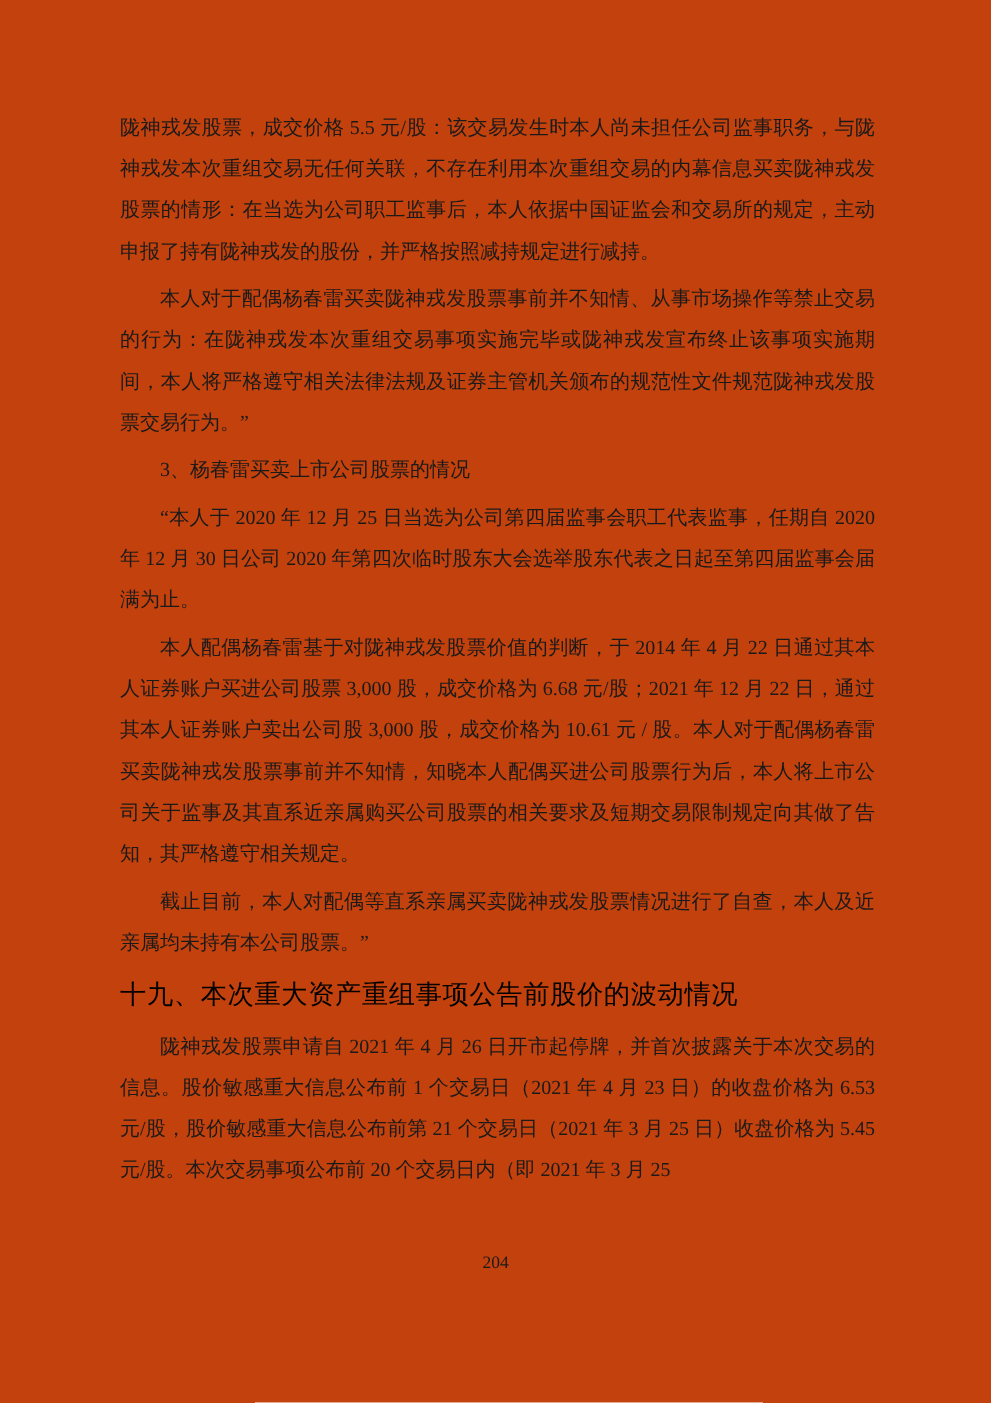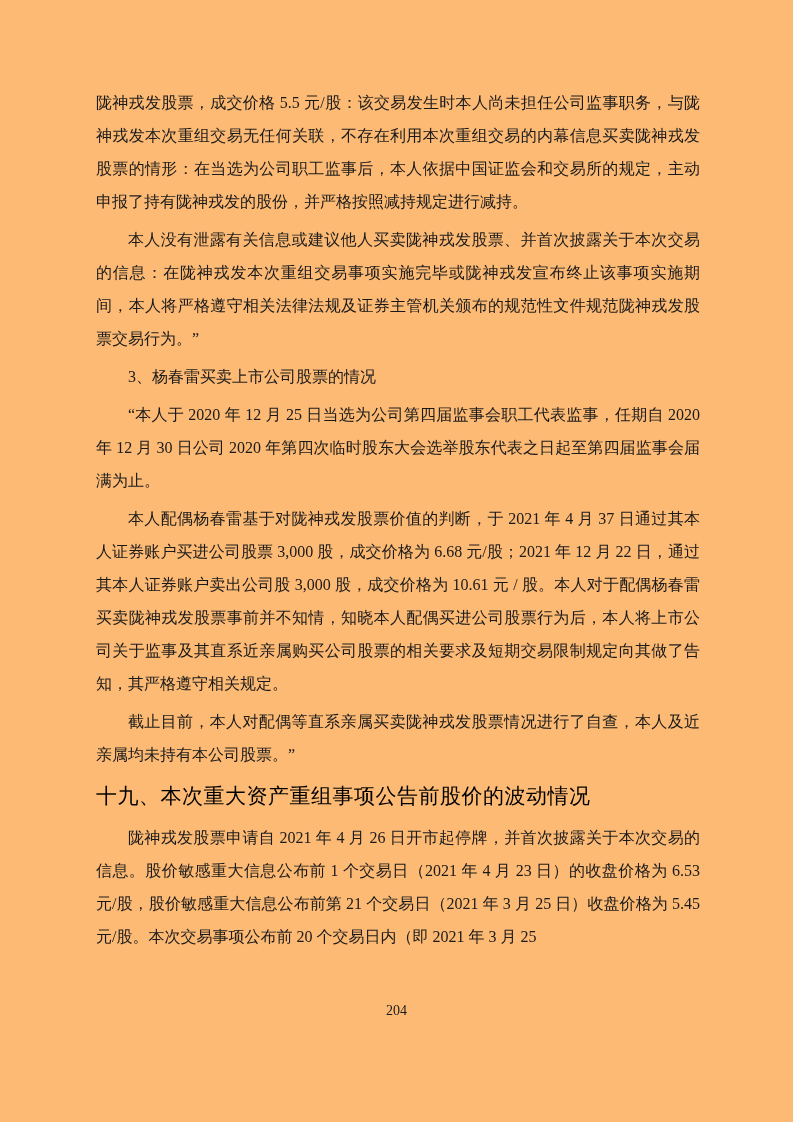--- a/index.html
+++ b/index.html
@@ -5,21 +5,21 @@
   html, body {
     margin: 0;
     padding: 0;
     background: #ffffff;
   }
   .page {
     position: relative;
     width: 793px;
     height: 1122px;
     box-sizing: border-box;
-    background: #fdba74;
+    background: #c2410c;
     padding: 86px 93px 0 96px;
     font-family: "Liberation Serif", "DejaVu Serif", serif;
     color: #1a1a1a;
     overflow: hidden;
   }
   .para {
     font-size: 16px;
     line-height: 33px;
     text-align: justify;
     text-justify: inter-ideograph;
@@ -57,28 +57,28 @@
     color: #1a1a1a;
   }
 </style>
 </head>
 <body>
 
 <div class="page">
 
   <p class="para continuation">陇神戎发股票，成交价格 5.5 元/股：该交易发生时本人尚未担任公司监事职务，与陇神戎发本次重组交易无任何关联，不存在利用本次重组交易的内幕信息买卖陇神戎发股票的情形：在当选为公司职工监事后，本人依据中国证监会和交易所的规定，主动申报了持有陇神戎发的股份，并严格按照减持规定进行减持。</p>
 
-  <p class="para">本人没有泄露有关信息或建议他人买卖陇神戎发股票、并首次披露关于本次交易的信息：在陇神戎发本次重组交易事项实施完毕或陇神戎发宣布终止该事项实施期间，本人将严格遵守相关法律法规及证券主管机关颁布的规范性文件规范陇神戎发股票交易行为。”</p>
+  <p class="para">本人对于配偶杨春雷买卖陇神戎发股票事前并不知情、从事市场操作等禁止交易的行为：在陇神戎发本次重组交易事项实施完毕或陇神戎发宣布终止该事项实施期间，本人将严格遵守相关法律法规及证券主管机关颁布的规范性文件规范陇神戎发股票交易行为。”</p>
 
   <p class="subheading">3、杨春雷买卖上市公司股票的情况</p>
 
 
   <p class="para">“本人于 2020 年 12 月 25 日当选为公司第四届监事会职工代表监事，任期自 2020 年 12 月 30 日公司 2020 年第四次临时股东大会选举股东代表之日起至第四届监事会届满为止。</p>
 
-  <p class="para">本人配偶杨春雷基于对陇神戎发股票价值的判断，于 2021 年 4 月 37 日通过其本人证券账户买进公司股票 3,000 股，成交价格为 6.68 元/股；2021 年 12 月 22 日，通过其本人证券账户卖出公司股 3,000 股，成交价格为 10.61 元 / 股。本人对于配偶杨春雷买卖陇神戎发股票事前并不知情，知晓本人配偶买进公司股票行为后，本人将上市公司关于监事及其直系近亲属购买公司股票的相关要求及短期交易限制规定向其做了告知，其严格遵守相关规定。</p>
+  <p class="para">本人配偶杨春雷基于对陇神戎发股票价值的判断，于 2014 年 4 月 22 日通过其本人证券账户买进公司股票 3,000 股，成交价格为 6.68 元/股；2021 年 12 月 22 日，通过其本人证券账户卖出公司股 3,000 股，成交价格为 10.61 元 / 股。本人对于配偶杨春雷买卖陇神戎发股票事前并不知情，知晓本人配偶买进公司股票行为后，本人将上市公司关于监事及其直系近亲属购买公司股票的相关要求及短期交易限制规定向其做了告知，其严格遵守相关规定。</p>
 
   <p class="para">截止目前，本人对配偶等直系亲属买卖陇神戎发股票情况进行了自查，本人及近亲属均未持有本公司股票。”</p>
 
   <h2 class="section-heading">十九、本次重大资产重组事项公告前股价的波动情况</h2>
 
   <p class="para">陇神戎发股票申请自 2021 年 4 月 26 日开市起停牌，并首次披露关于本次交易的信息。股价敏感重大信息公布前 1 个交易日（2021 年 4 月 23 日）的收盘价格为 6.53 元/股，股价敏感重大信息公布前第 21 个交易日（2021 年 3 月 25 日）收盘价格为 5.45 元/股。本次交易事项公布前 20 个交易日内（即 2021 年 3 月 25</p>
 
   <div class="page-number">204</div>
 
 </div>

